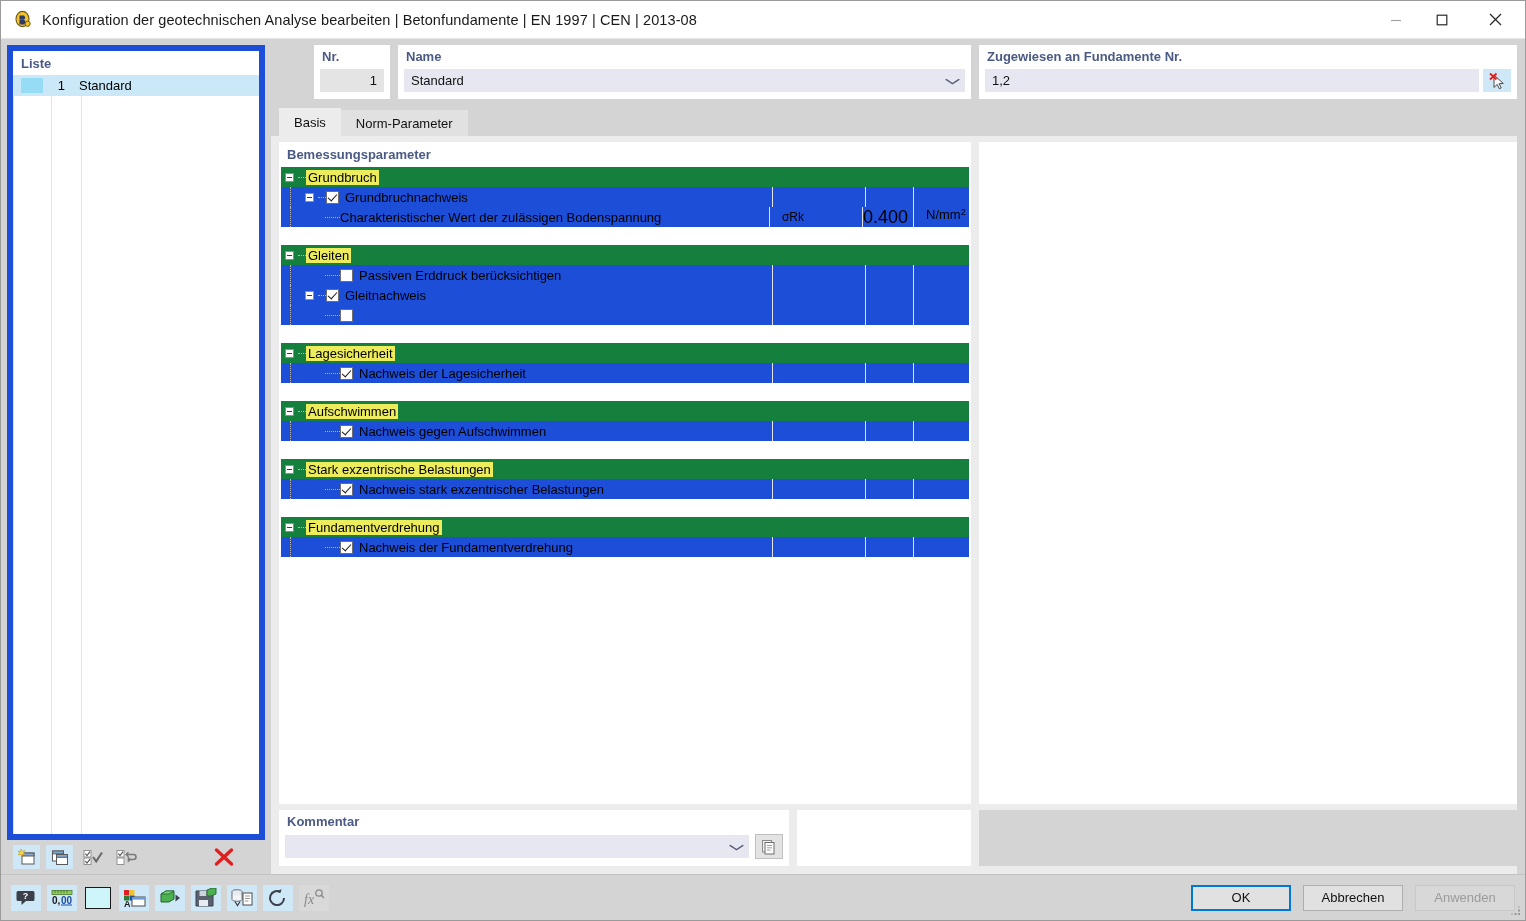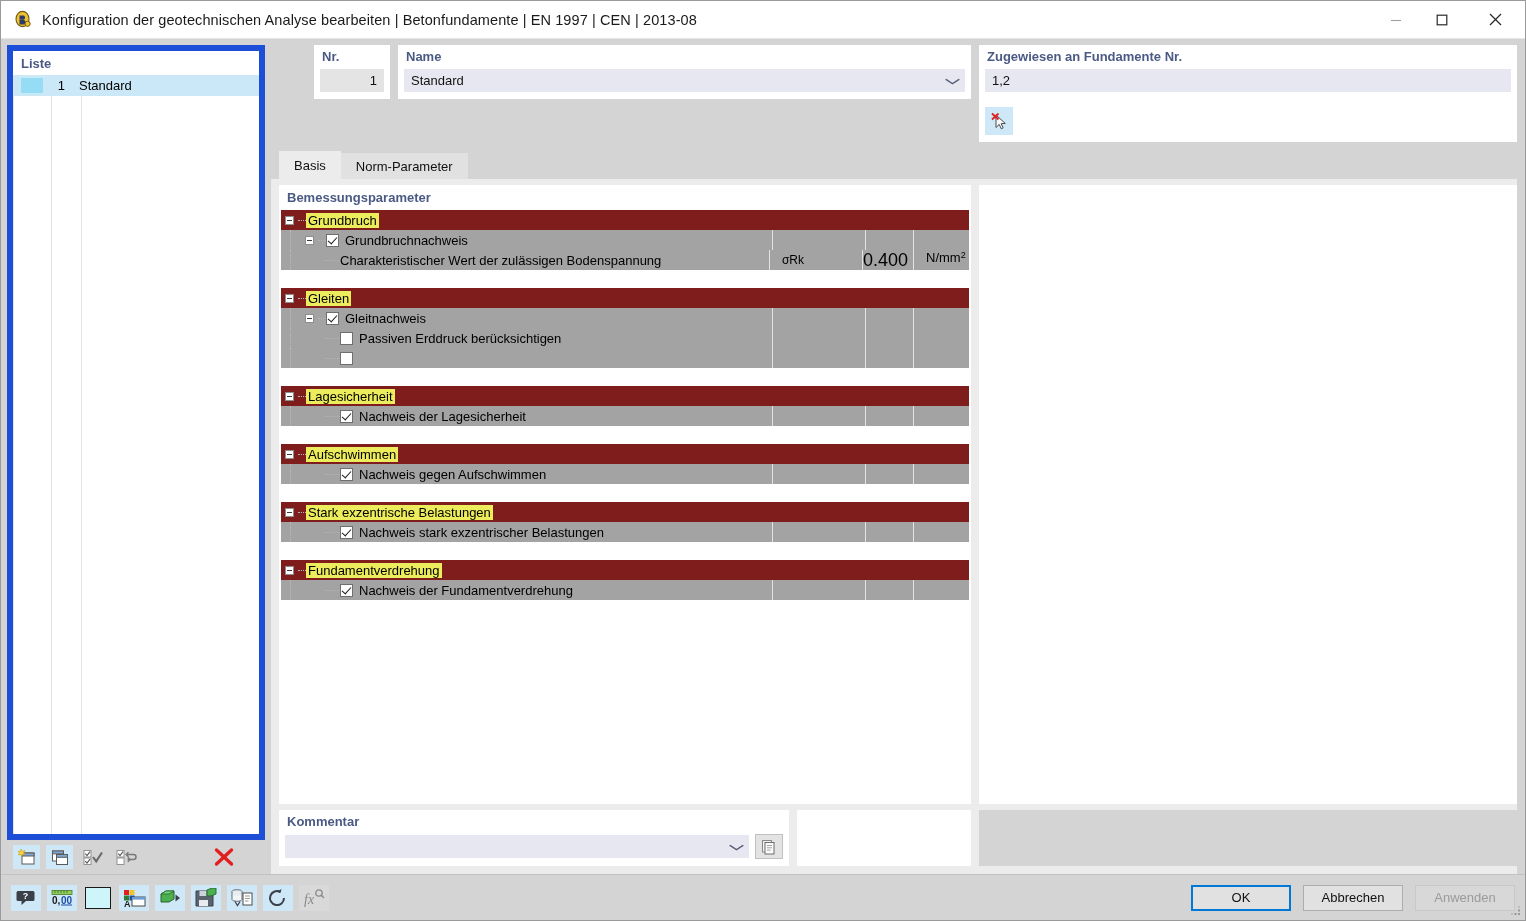--- a/index.html
+++ b/index.html
@@ -127,21 +127,21 @@
     display: flex; align-items: center; justify-content: flex-end;
     padding-right: 7px; font-size: 13px; color: #111;
   }
   .input-combo {
     height: 23px; background: #e6e7f1;
     display: flex; align-items: center;
     padding: 0 7px; font-size: 13px; color: #111;
   }
   .input-combo .val { flex: 1 1 auto; }
   .chev { color: #5a5f7a; font-size: 12px; line-height: 1; transform: scaleX(1.5); }
-  .assigned-row { display: flex; gap: 15px; align-items: stretch; flex-direction: column; }
+  .assigned-row { display: flex; gap: 4px; align-items: stretch; }
   .assigned-row .input-combo { flex: 1 1 auto; }
   .pickbtn {
     width: 28px; flex: 0 0 28px; background: #cfe8f7;
     display: flex; align-items: center; justify-content: center;
   }
 
   
   .tabstrip {
     display: flex; align-items: flex-end;
     height: 28px; margin-top: 9px; padding-left: 8px;
@@ -165,22 +165,22 @@
     background: #ffffff; flex: 1 1 auto;
     display: flex; flex-direction: column;
     padding: 3px 2px 2px 2px; min-height: 0;
   }
   .tree-title { color: #4a5a84; font-weight: bold; font-size: 13px; padding: 2px 6px 4px 6px; }
   .tree {
     flex: 1 1 auto; position: relative; overflow: hidden;
     border-top: 1px solid #ffffff;
   }
   .trow { display: flex; align-items: stretch; height: 20px; position: relative; }
-  .trow.section { background: #7f1d1d; gap: 12px; }
-  .trow.item { background: #a3a3a3; }
+  .trow.section { background: #15803d; gap: 12px; }
+  .trow.item { background: #1d4ed8; }
   .trow.spacer { background: #ffffff; height: 18px; }
   .tcell-main {
     flex: 1 1 auto; display: flex; align-items: center;
     padding-left: 4px; min-width: 0; position: relative;
   }
   .tcell-sym {
     flex: 0 0 93px; display: flex; align-items: center;
     padding-left: 12px; font-size: 12px;
     border-left: 1px solid #e3e3e3;
   }
@@ -457,37 +457,37 @@
                     <div class="dotline" style="width: 8px;"></div>
                     <span class="hl">Gleiten</span>
                   </div>
                   <div class="tcell-sym"></div>
                   <div class="tcell-val"></div>
                   <div class="tcell-unit"></div>
                 </div>
                 <div class="trow item">
                   <div class="tcell-main">
                     <div class="vdot" style="left: 9px;"></div>
+                    <div class="ind" style="width: 40px;"></div>
+                    <div class="dotline" style="width: 15px;"></div>
+                    <div class="chk"></div>
+                    <span class="tlabel">Passiven Erddruck berücksichtigen</span>
+                  </div>
+                  <div class="tcell-sym"></div>
+                  <div class="tcell-val"></div>
+                  <div class="tcell-unit"></div>
+                </div>
+                <div class="trow item">
+                  <div class="tcell-main">
+                    <div class="vdot" style="left: 9px;"></div>
                     <div class="ind" style="width: 20px;"></div>
                     <div class="expbox"></div>
                     <div class="dotline" style="width: 8px;"></div>
                     <div class="chk on"></div>
                     <span class="tlabel">Gleitnachweis</span>
-                  </div>
-                  <div class="tcell-sym"></div>
-                  <div class="tcell-val"></div>
-                  <div class="tcell-unit"></div>
-                </div>
-                <div class="trow item">
-                  <div class="tcell-main">
-                    <div class="vdot" style="left: 9px;"></div>
-                    <div class="ind" style="width: 40px;"></div>
-                    <div class="dotline" style="width: 15px;"></div>
-                    <div class="chk"></div>
-                    <span class="tlabel">Passiven Erddruck berücksichtigen</span>
                   </div>
                   <div class="tcell-sym"></div>
                   <div class="tcell-val"></div>
                   <div class="tcell-unit"></div>
                 </div>
                 <div class="trow item">
                   <div class="tcell-main">
                     <div class="vdot" style="left: 9px;"></div>
                     <div class="ind" style="width: 40px;"></div>
                     <div class="dotline" style="width: 15px;"></div>

